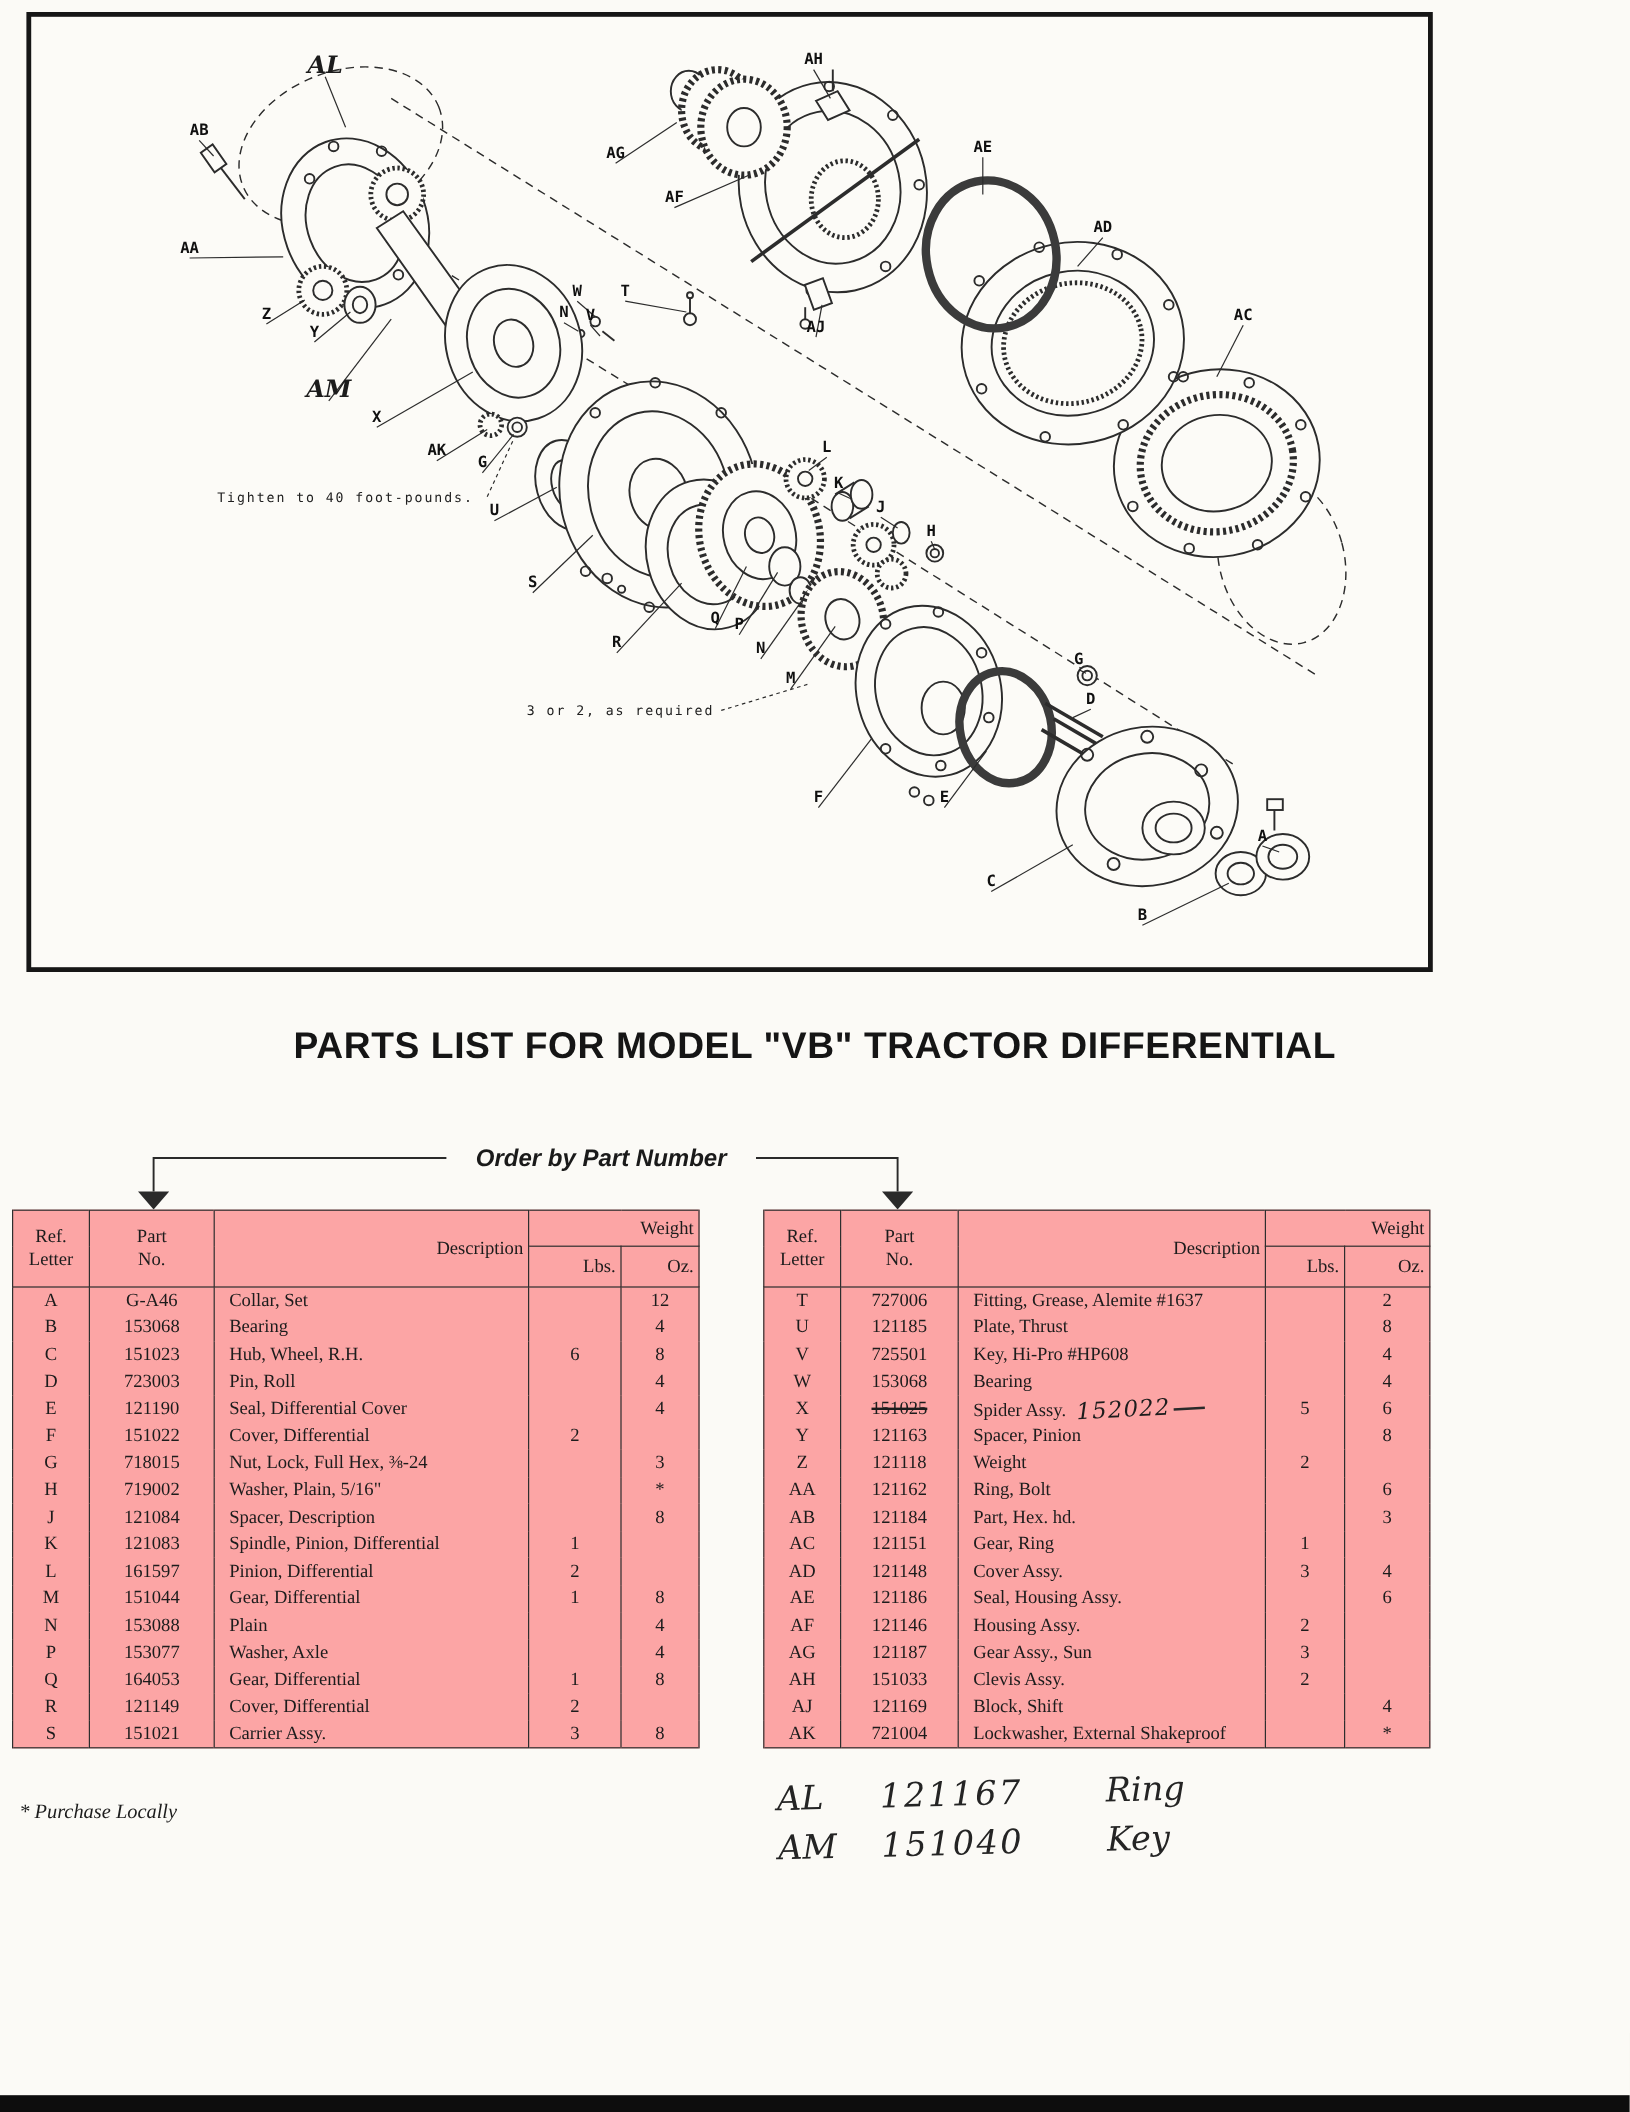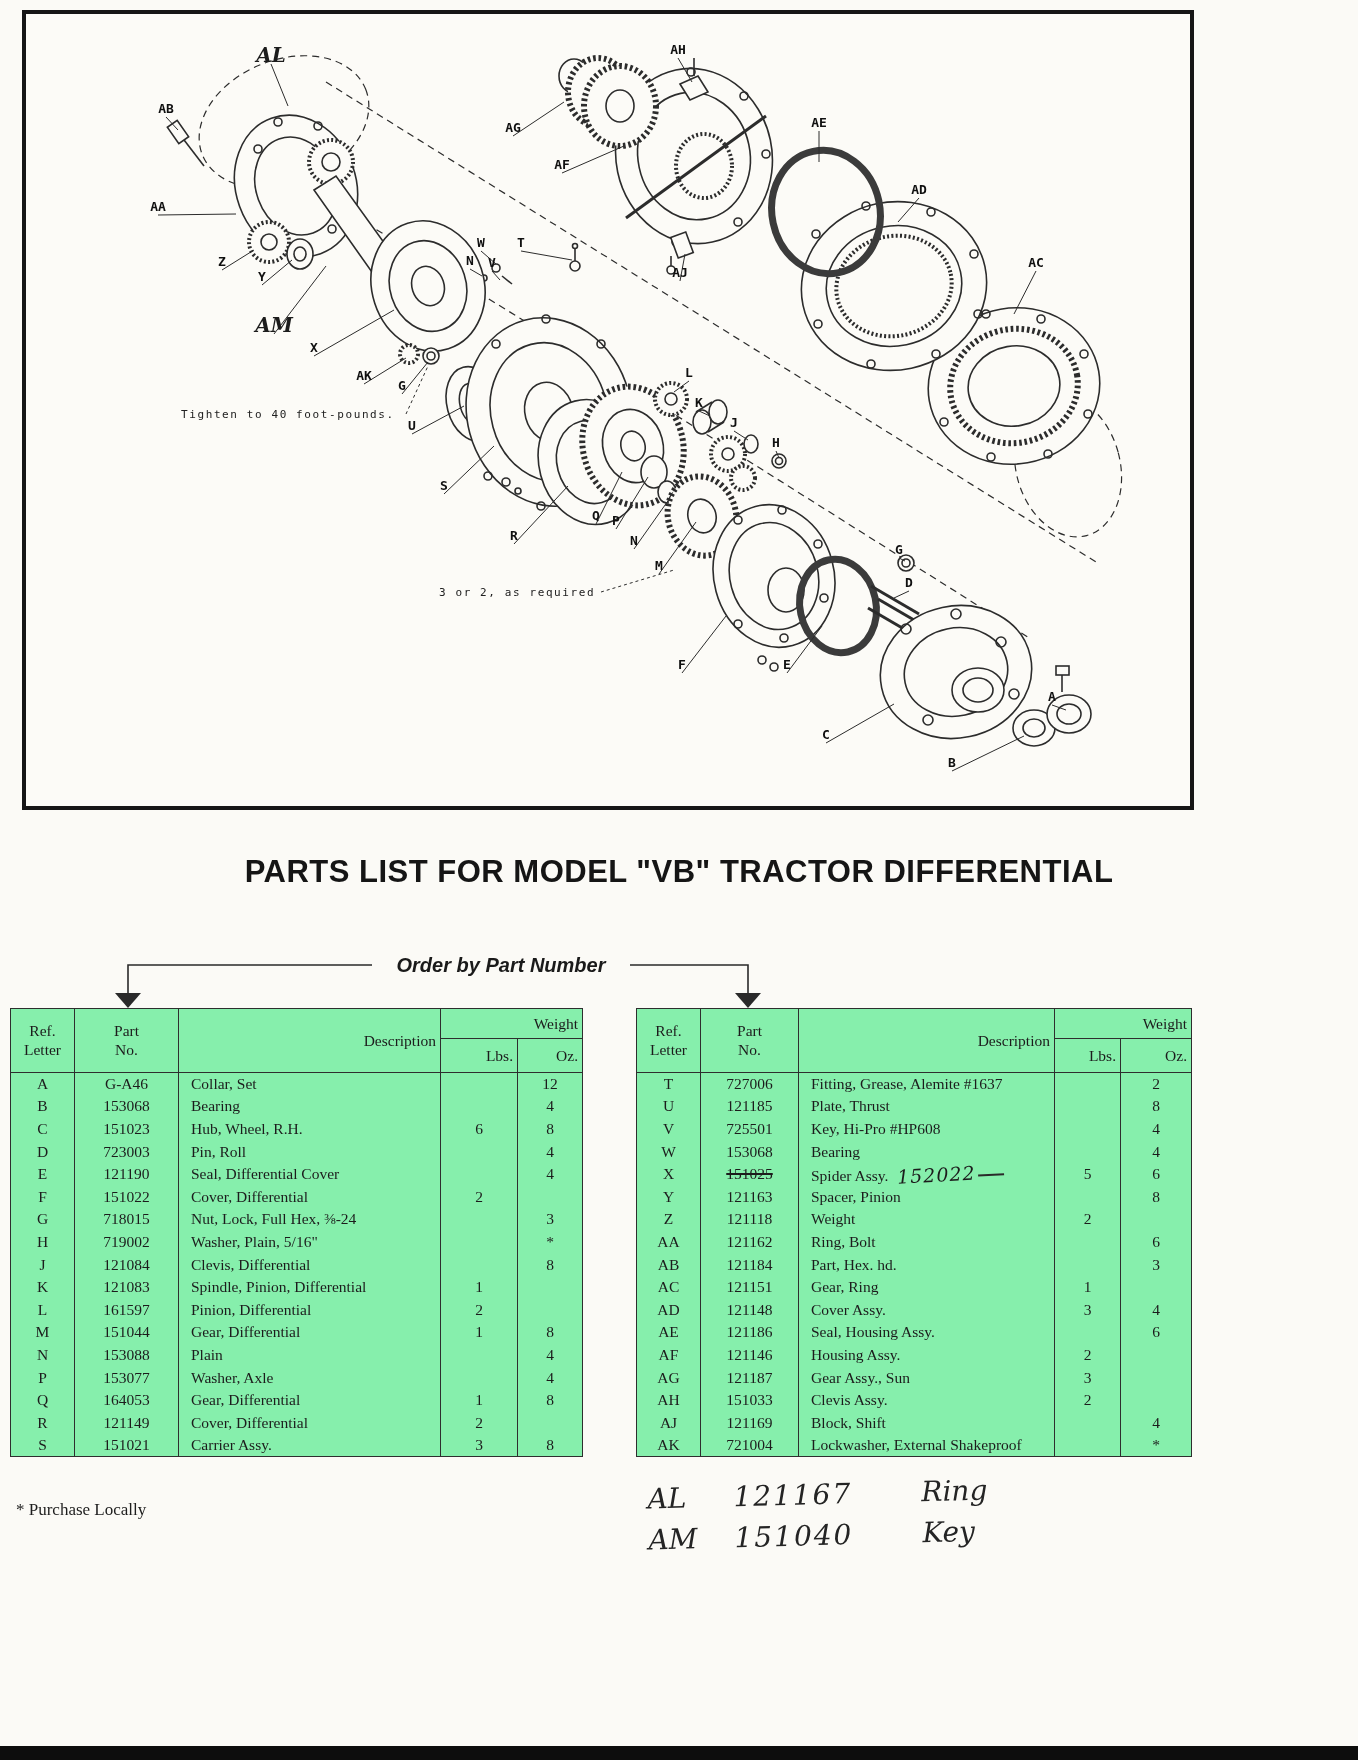--- a/index.html
+++ b/index.html
@@ -27,41 +27,41 @@
   .title{position:absolute;top:854px;left:0;width:100%;text-align:center;
          font-family:"Liberation Sans",sans-serif;font-weight:700;font-size:31px;
          letter-spacing:.5px;color:#151515}
   .order-svg{position:absolute;left:0;top:945px;width:1358px;height:70px}
   .order-line{stroke:#2a2a2a;stroke-width:1.6;fill:none}
   .order-arrow{fill:#2a2a2a}
   .order-text{font-family:"Liberation Sans",sans-serif;font-style:italic;font-weight:700;
               font-size:20px;fill:#1a1a1a;text-anchor:middle}
 
   
-  .parts-table{position:absolute;border-collapse:collapse;background:#86efac;
+  .parts-table{position:absolute;border-collapse:collapse;background:#fca5a5;
                font-size:15.5px;table-layout:fixed;border:1.6px solid #2e2e2e}
   .parts-table th,.parts-table td{border-left:1.2px solid #2e2e2e;border-right:1.2px solid #2e2e2e;padding:0 4px}
   .parts-table thead th{border-bottom:1.2px solid #2e2e2e;font-weight:400}
   .parts-table thead tr.h1 th{height:30px}
   .parts-table thead tr.h2 th{height:34px}
   .parts-table tbody td{height:22.6px;border-top:none;border-bottom:none}
   .two-line span{display:block;line-height:1.2;text-align:center}
   .h-desc,.h-weight,.h-lbs,.h-oz{text-align:right}
   td.c-ref,td.c-part,td.c-lbs,td.c-oz{text-align:center}
   td.c-desc{text-align:left;padding-left:12px}
   #left-table{left:10px;top:1008px;width:572px}
   #right-table{left:636px;top:1008px;width:556px}
   .struck{text-decoration:line-through;text-decoration-thickness:2px}
   .hand-inline{font-family:"DejaVu Serif",serif;font-style:italic;font-size:19px;
                display:inline-block;margin-left:9px;transform:rotate(-3deg);letter-spacing:1px}
   .hand-inline:not(:empty)::after{content:"";display:inline-block;width:26px;
                border-bottom:2px solid #2a2a2a;margin-left:2px;transform:translateY(-3px)}
 
   
-  .footnote{position:absolute;left:16px;top:1500px;font-size:17px;color:#1d1d1d}
+  .footnote{position:absolute;left:16px;top:1500px;font-style:italic;font-size:17px;color:#1d1d1d}
   .hand-block{position:absolute;left:648px;top:1478px;transform:rotate(-1.5deg);
               font-family:"DejaVu Serif",serif;font-style:italic;font-size:28px;color:#242424}
   .hand-row{display:flex;gap:28px;margin-bottom:8px;align-items:baseline}
   .hand-ref{width:58px}
   .hand-part{width:160px;letter-spacing:2px}
 
   .bottom-bar{position:absolute;left:0;top:1746px;width:100%;height:14px;background:#0d0d0d}
 </style>
 </head>
 <body>
@@ -434,21 +434,21 @@
           <td class="c-ref">H</td>
           <td class="c-part"><span>719002</span></td>
           <td class="c-desc"><span>Washer, Plain, 5/16"</span><span class="hand-inline"></span></td>
           <td class="c-lbs"></td>
           <td class="c-oz">*</td>
         </tr>
 
         <tr>
           <td class="c-ref">J</td>
           <td class="c-part"><span>121084</span></td>
-          <td class="c-desc"><span>Clevis, Differential</span><span class="hand-inline"></span></td>
+          <td class="c-desc"><span>Spacer, Description</span><span class="hand-inline"></span></td>
           <td class="c-lbs"></td>
           <td class="c-oz">8</td>
         </tr>
 
         <tr>
           <td class="c-ref">K</td>
           <td class="c-part"><span>121083</span></td>
           <td class="c-desc"><span>Spindle, Pinion, Differential</span><span class="hand-inline"></span></td>
           <td class="c-lbs">1</td>
           <td class="c-oz"></td>

